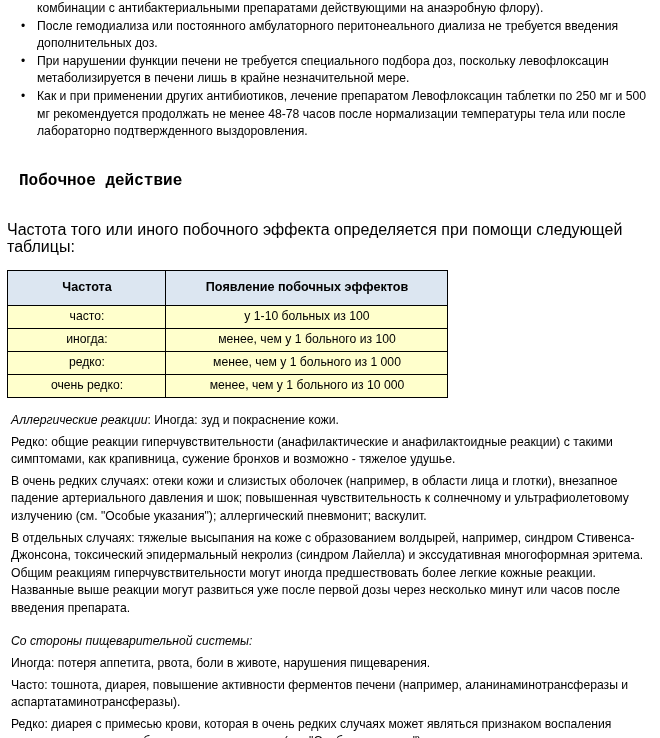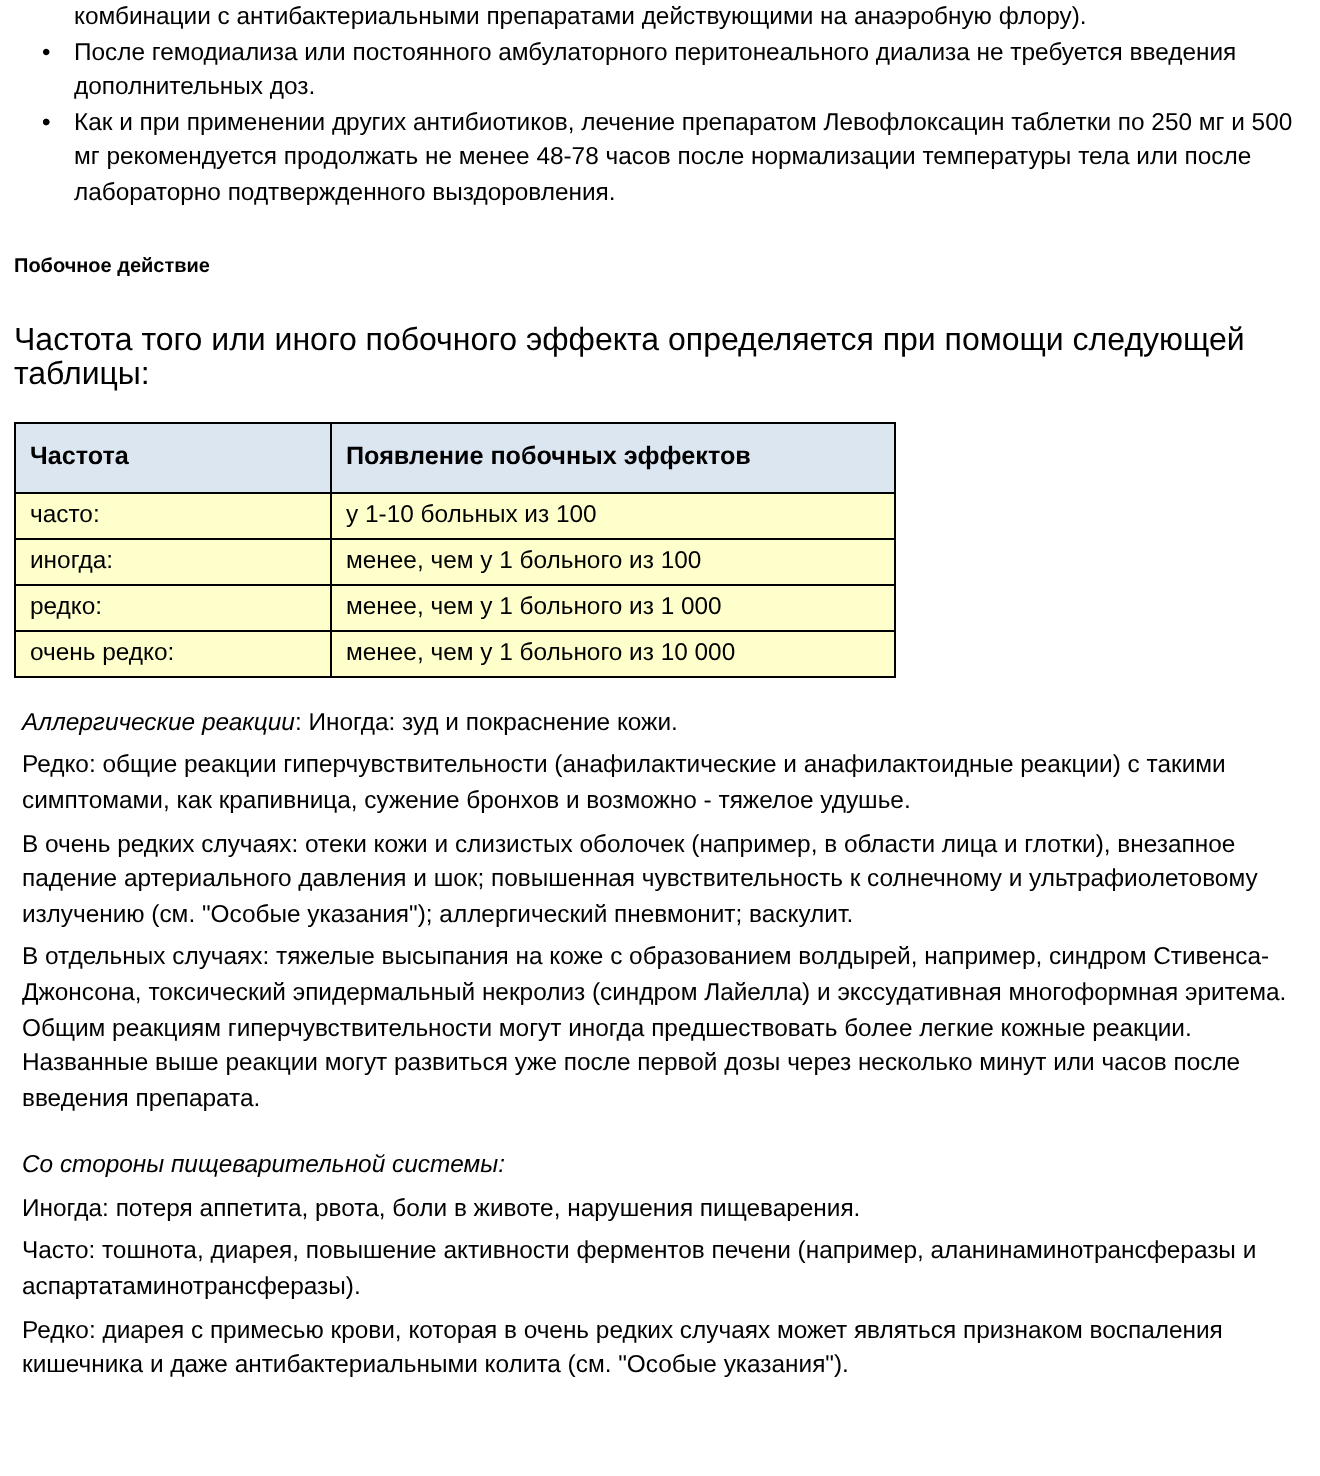--- a/index.html
+++ b/index.html
@@ -49,24 +49,25 @@
   }
   .lead-line {
     padding-left: 30px;
     line-height: 17.6px;
     font-size: 12.2px;
   }
 
   
   .section-heading {
     font-weight: bold;
-    font-size: 10px;
+    font-size: 16px;
     line-height: 16px;
-    margin: 0;
-    padding: 0;
+    margin: 12px;
+    padding: 0;
+    font-family: Liberation Mono, monospace;
   }
   .para {
     font-size: 16px;
     line-height: 17.6px;
     margin: 0;
     padding: 0;
   }
   .italic-head {
     font-style: italic;
     font-size: 12.2px;
@@ -81,21 +82,21 @@
   table.freq-table {
     border-collapse: collapse;
     width: 440px;
     table-layout: fixed;
     font-size: 12.2px;
   }
   table.freq-table th,
   table.freq-table td {
     border: 1px solid #000000;
     padding: 3px 6px 3px 7px;
-    text-align: left;
+    text-align: center;
     vertical-align: middle;
     line-height: 15px;
   }
   table.freq-table thead th {
     background: #dce6f1;
     font-weight: bold;
     height: 28px;
     font-size: 12.6px;
   }
   table.freq-table tbody td {
@@ -120,20 +121,21 @@
 
   <div class="lead-line">комбинации с антибактериальными препаратами действующими на анаэробную флору).</div>
 
   <ul class="bullets">
     <li>
       <span class="bullet-dot">•</span>
       <span>После гемодиализа или постоянного амбулаторного перитонеального диализа не требуется введения дополнительных доз.</span>
     </li>
     <li>
       <span class="bullet-dot">•</span>
+      <span>При нарушении функции печени не требуется специального подбора доз, поскольку левофлоксацин метаболизируется в печени лишь в крайне незначительной мере.</span>
     </li>
     <li>
       <span class="bullet-dot">•</span>
       <span>Как и при применении других антибиотиков, лечение препаратом Левофлоксацин таблетки по 250 мг и 500 мг рекомендуется продолжать не менее 48-78 часов после нормализации температуры тела или после лабораторно подтвержденного выздоровления.</span>
     </li>
   </ul>
 
   <div class="spacer-20"></div>
 
   <div class="section-heading">Побочное действие</div>

